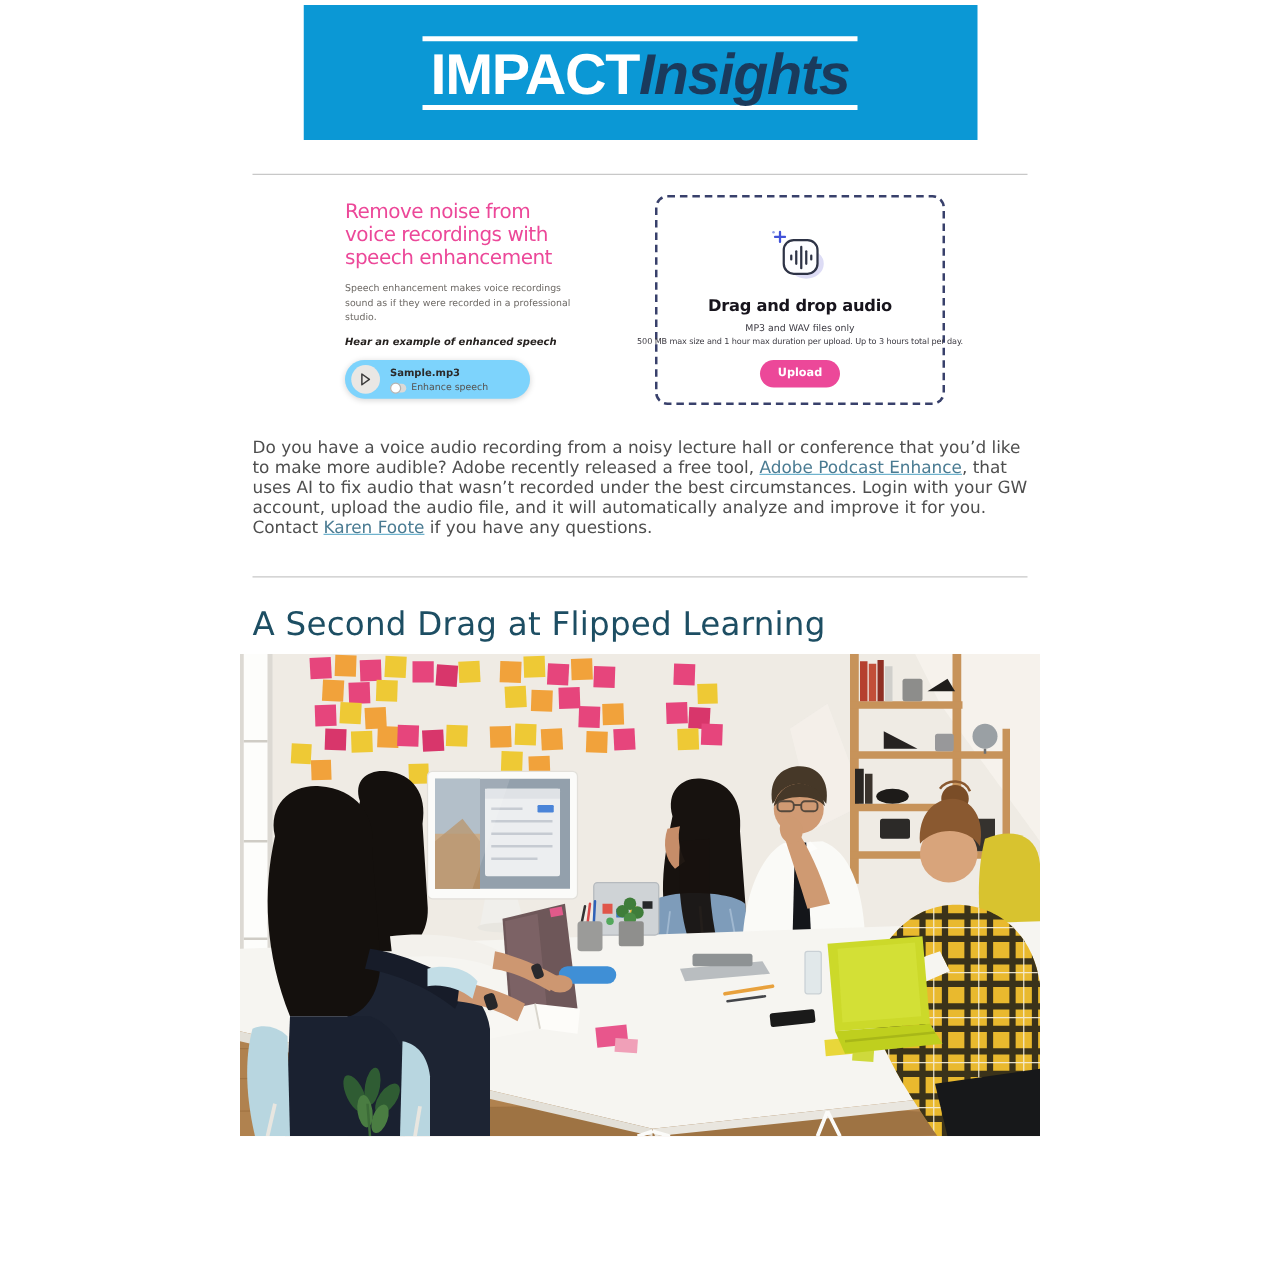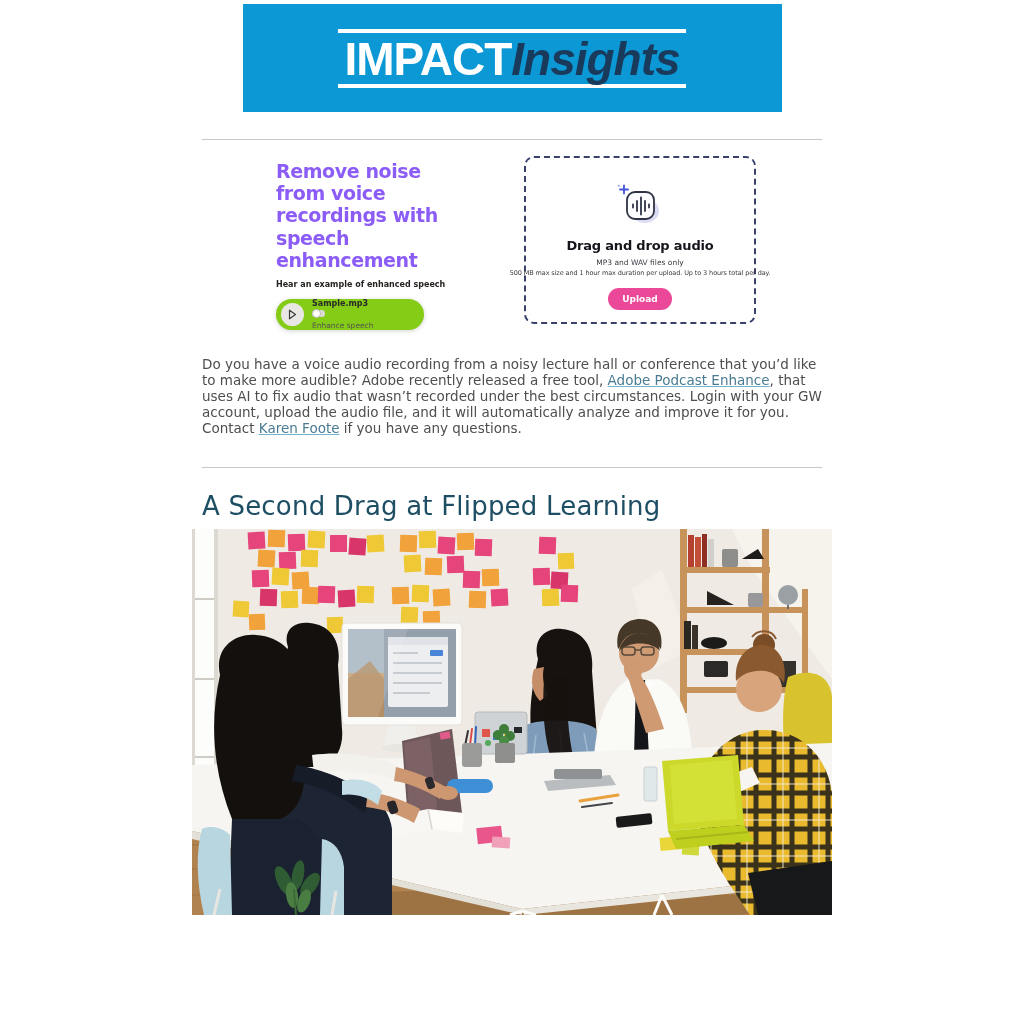--- a/index.html
+++ b/index.html
@@ -29,37 +29,37 @@
   }
   .divider{border:none;border-top:1px solid #c8c8c8;margin:27px 10px 0;height:0;}
   .divider.d2{margin-top:31px;}
   h2.section{
     margin:23px 10px 0;font-size:26px;font-weight:normal;color:#1d4e63;letter-spacing:0.2px;
   }
   .media-row{display:flex;margin:16px 0 0 68px;gap:40px;align-items:flex-start;}
   
   .promo-card{width:224px;padding:4px 0 0 16px;box-sizing:border-box;background:#fff;}
   .promo-heading{
-    font-weight:bold;font-size:19px;line-height:1.17;color:#8b5cf6;
+    font-weight:normal;font-size:16px;line-height:1.17;color:#ec4899;
     letter-spacing:-0.4px;width:192px;
   }
   .promo-sub{margin-top:9px;font-size:7.5px;color:#6e6a66;width:188px;line-height:1.55;}
-  .promo-example{margin-top:9px;font-size:8px;font-weight:bold;color:#262220;}
+  .promo-example{margin-top:9px;font-size:8px;font-weight:bold;color:#262220;font-style:italic;}
   .player-pill{
-    margin-top:10px;width:148px;height:31px;background:#84cc16;border-radius:17px;
+    margin-top:10px;width:148px;height:31px;background:#7dd3fc;border-radius:17px;
     box-shadow:0 1px 5px rgba(0,0,0,0.18);display:flex;align-items:center;
     padding-left:5px;box-sizing:border-box;
   }
   .play-circle{
     width:23px;height:23px;border-radius:50%;background:#e9e7e4;flex:0 0 auto;
     display:flex;align-items:center;justify-content:center;
   }
   .player-meta{margin-left:8px;}
   .player-file{font-size:8px;font-weight:bold;color:#2a2a2a;}
-  .player-toggle-row{display:flex;align-items:flex-start;margin-top:2px;gap:4px;flex-direction:column;}
+  .player-toggle-row{display:flex;align-items:flex-end;margin-top:2px;gap:4px;}
   .toggle{width:13px;height:7px;border-radius:4px;background:#dcdad7;position:relative;display:inline-block;}
   .toggle .knob{
     position:absolute;left:0;top:-1px;width:9px;height:9px;border-radius:50%;
     background:#fff;border:1px solid #b5b3b0;box-sizing:border-box;
   }
   .toggle-label{font-size:7.5px;color:#565350;}
   
   .dropzone{
     width:232px;height:168px;border:2px dashed #38406b;border-radius:10px;
     box-sizing:border-box;display:flex;flex-direction:column;align-items:center;
@@ -97,20 +97,21 @@
   <div class="content">
 
 
     <div class="divider"></div>
 
 
     <div class="media-row">
 
       <div class="promo-card">
         <div class="promo-heading">Remove noise from voice recordings with speech enhancement</div>
+        <div class="promo-sub">Speech enhancement makes voice recordings sound as if they were recorded in a professional studio.</div>
         <div class="promo-example">Hear an example of enhanced speech</div>
         <div class="player-pill">
           <div class="play-circle">
             <svg width="9" height="11" viewBox="0 0 9 11">
                 <path d="M1.5 1.2 L7.5 5.5 L1.5 9.8 Z" fill="none" stroke="#3c3c3c" stroke-width="1.2" stroke-linejoin="round"></path>
               </svg>
           </div>
           <div class="player-meta">
             <div class="player-file">Sample.mp3</div>
             <div class="player-toggle-row">

